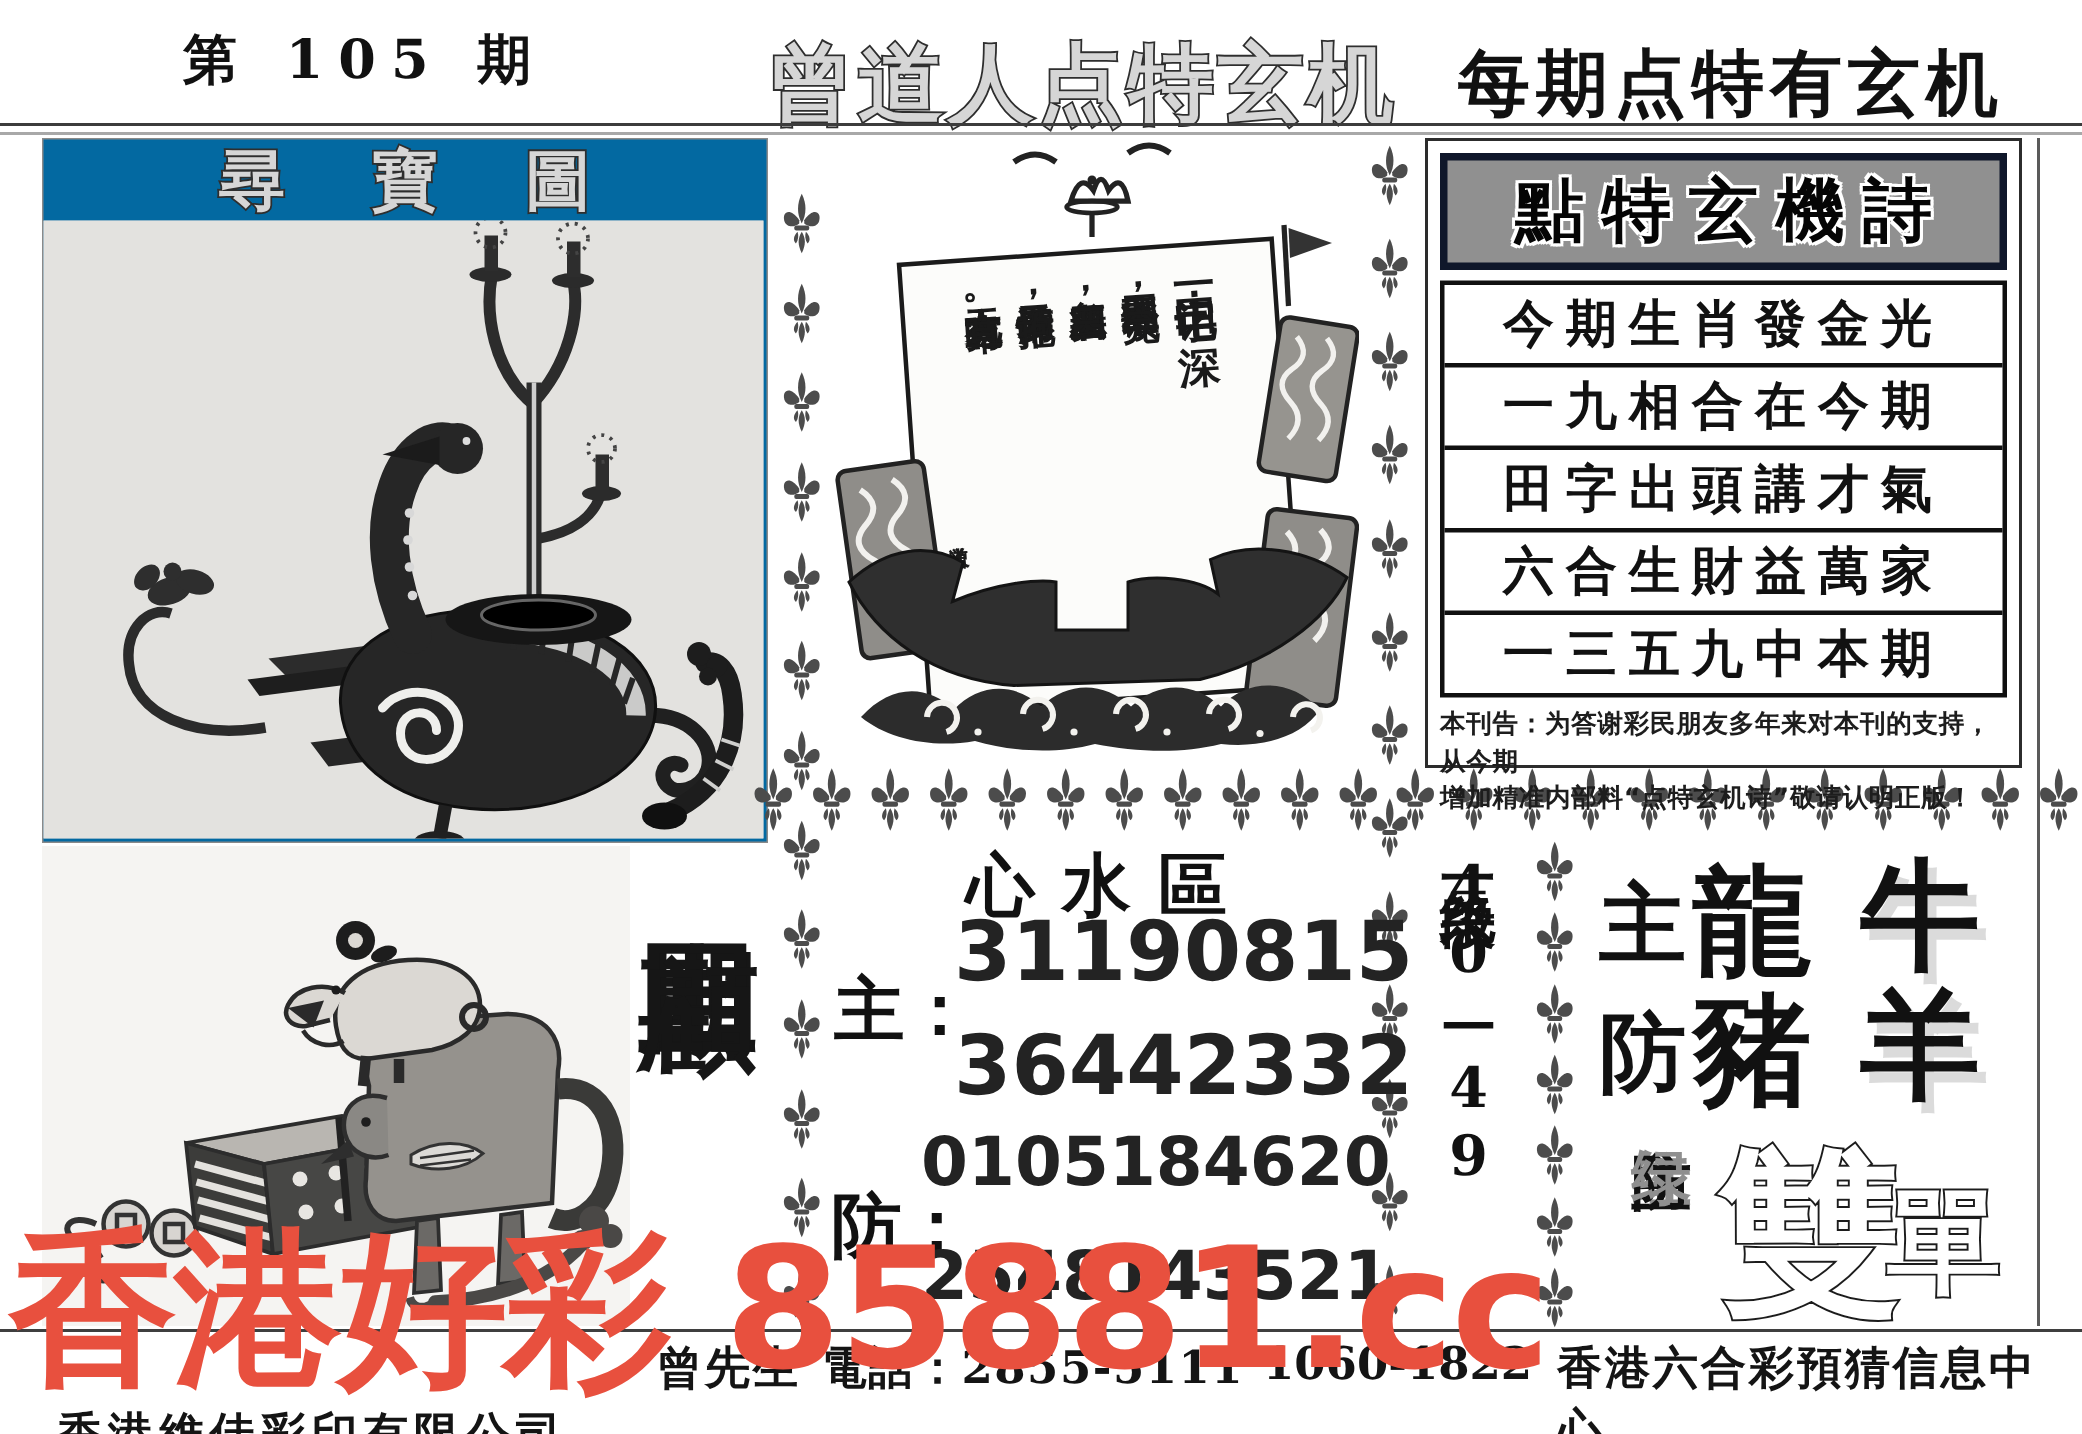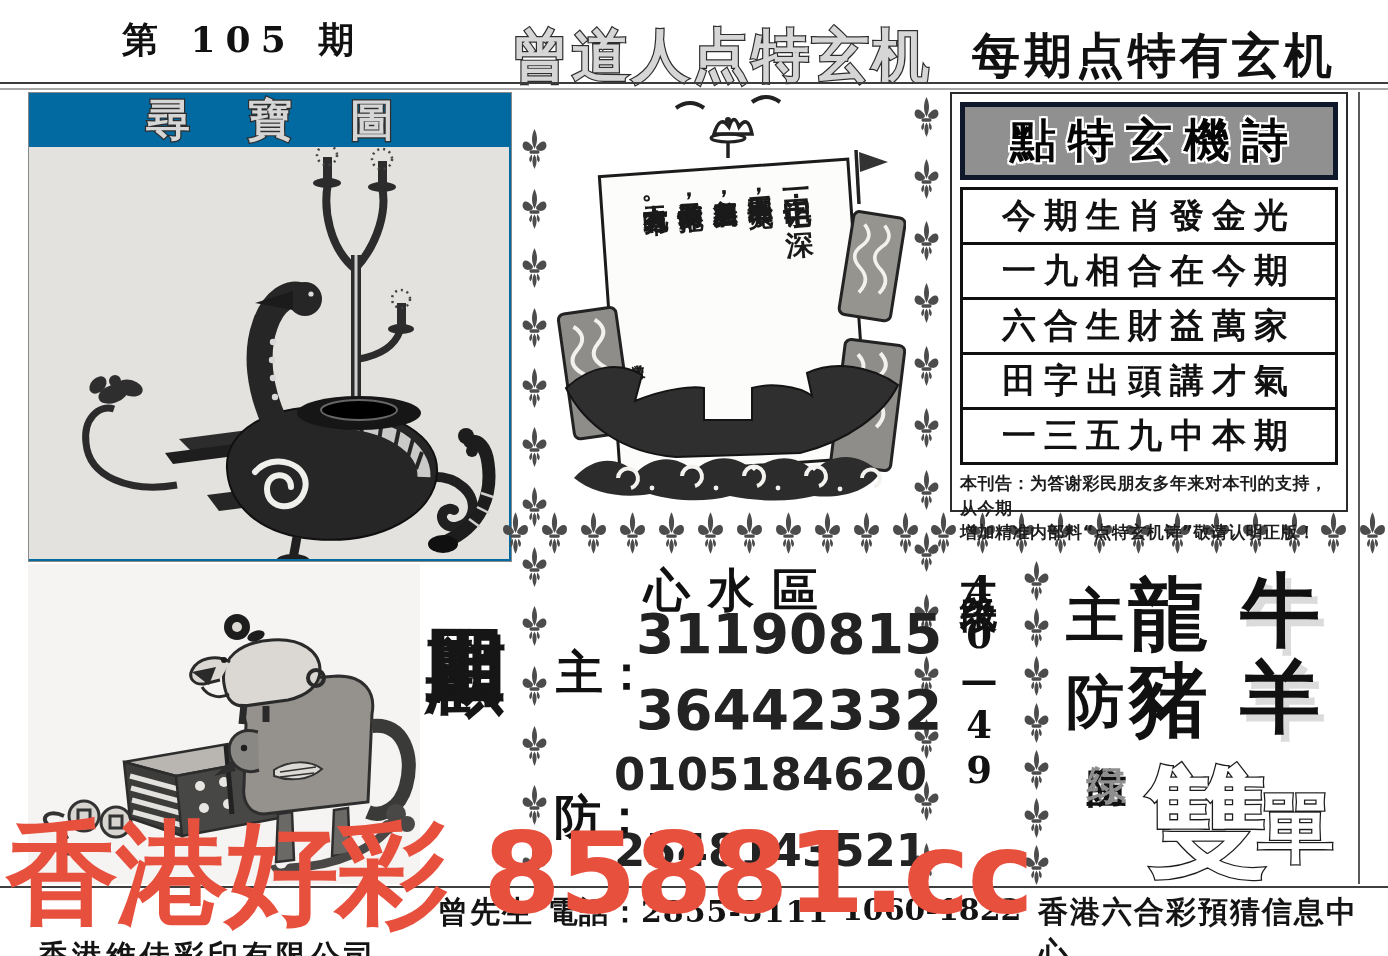--- a/index.html
+++ b/index.html
@@ -492,22 +492,22 @@
         <circle cx="222" cy="396" r="2.4"></circle>
         <circle cx="284" cy="397" r="2.4"></circle>
     </g>
   </svg>
 
   <div class="abs poem-panel">
     <div class="poem-title halo-white">點特玄機詩</div>
     <div class="poem-box">
       <div class="poem-row">今期生肖發金光</div>
       <div class="poem-row">一九相合在今期</div>
+      <div class="poem-row">田字出頭講才氣</div>
       <div class="poem-row">六合生財益萬家</div>
-      <div class="poem-row">田字出頭講才氣</div>
       <div class="poem-row">一三五九中本期</div>
     </div>
     <div class="poem-note">
       <div>本刊告：为答谢彩民朋友多年来对本刊的支持，从今期</div>
       <div>增加精准内部料“点特玄机诗”敬请认明正版！</div>
     </div>
   </div>
 
   <div class="abs hw-title">心水區</div>
   <div class="abs hw-label" id="hw-main-label">主：</div>

